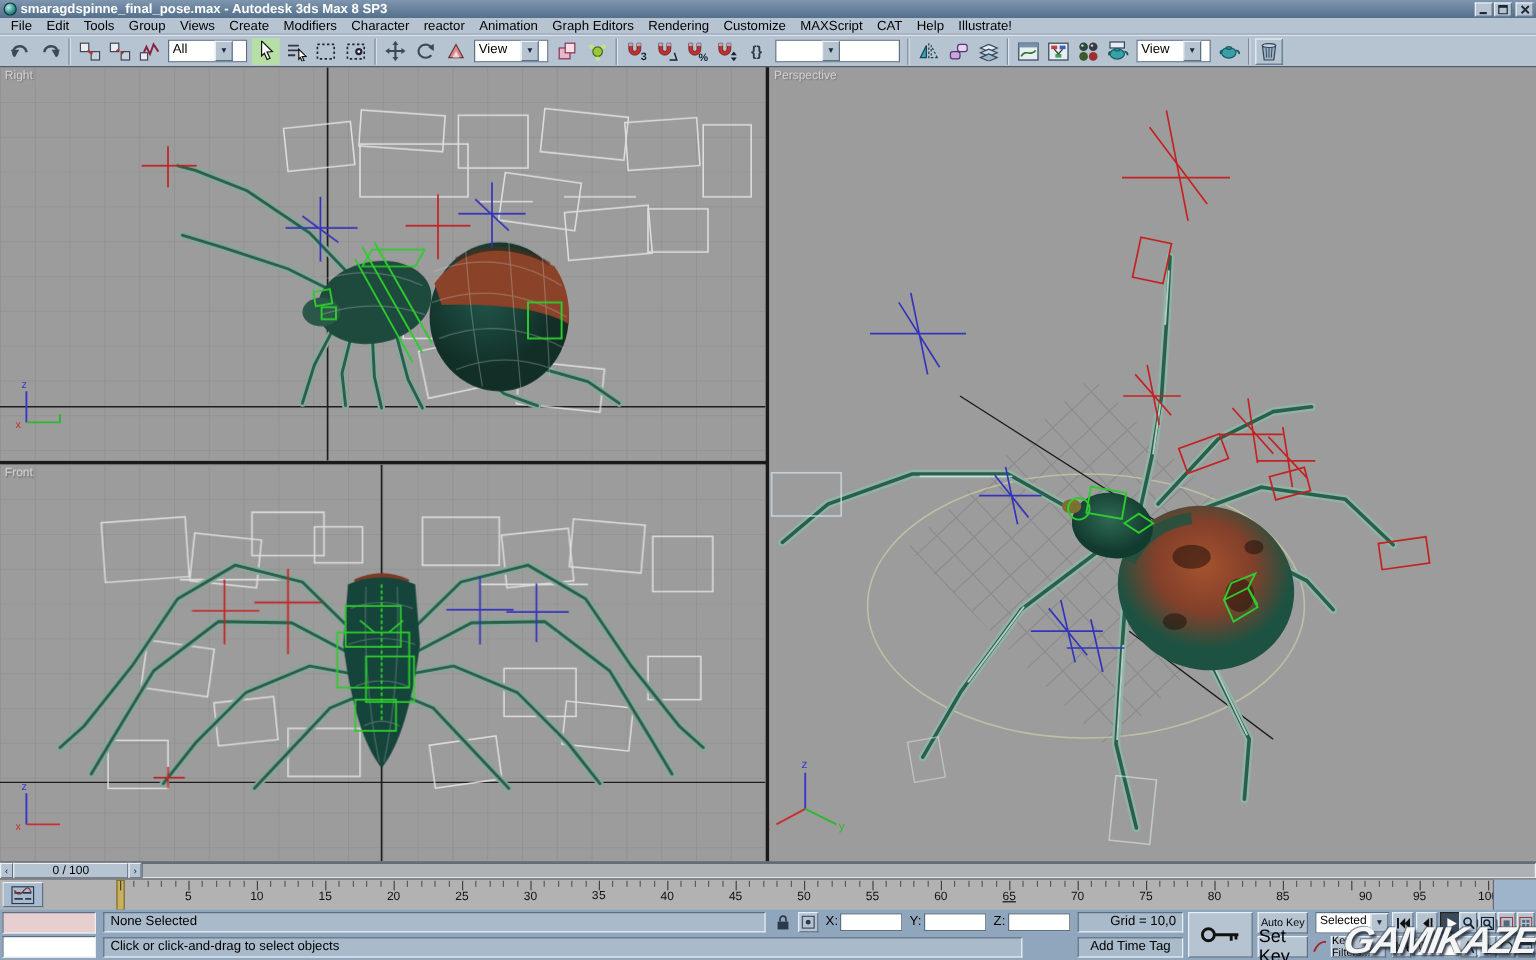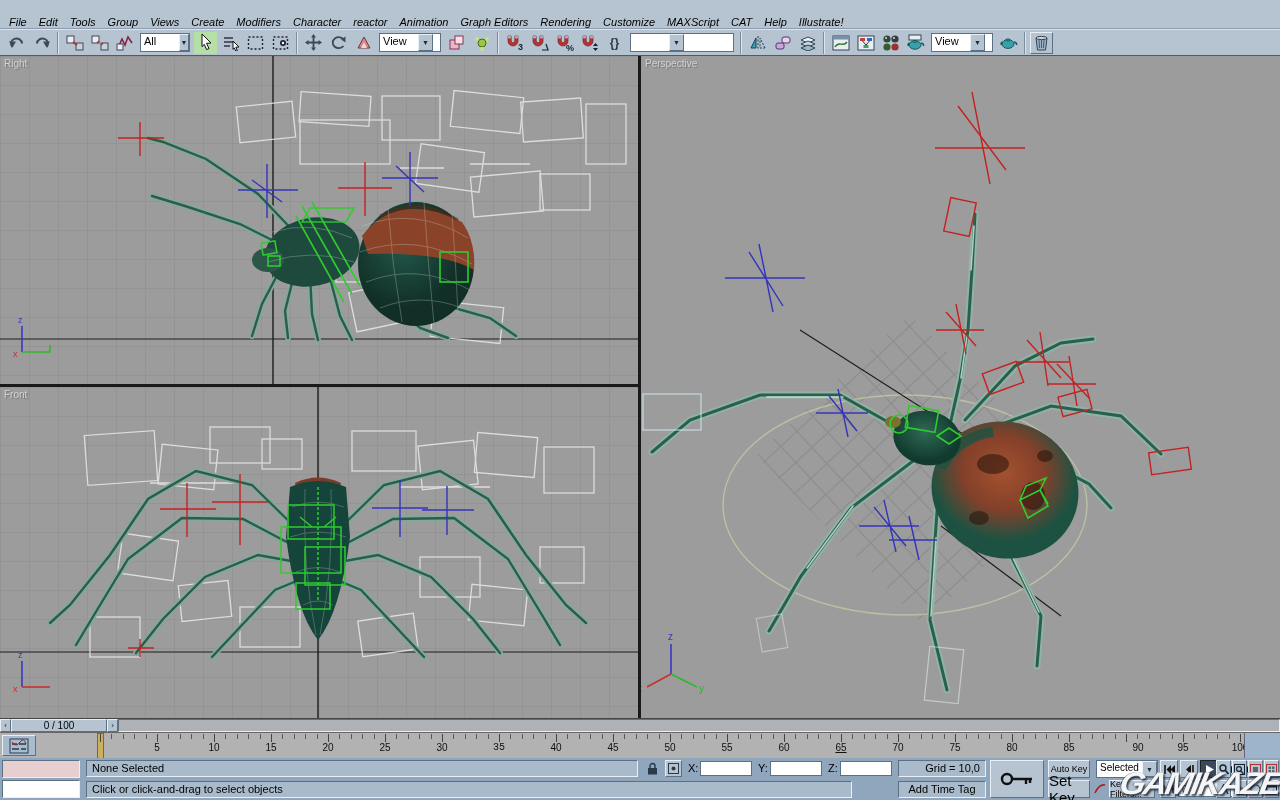--- a/index.html
+++ b/index.html
@@ -14,21 +14,21 @@
   #titlebar{position:absolute;left:0;top:0;width:1280px;height:15px;
     background:linear-gradient(#7e96ae,#54708c);display:flex;align-items:center;padding:0 2px;}
   #titlebar .appicon{width:11px;height:11px;border-radius:50%;
     background:radial-gradient(circle at 35% 35%,#bfe8e4,#2e8f8c 60%,#145a58);border:1px solid #0c3c3a;margin:0 3px 0 1px;flex:none;}
   #titlebar .title{color:#fff;font-size:11px;font-weight:bold;flex:1;white-space:nowrap;overflow:hidden;}
   .winbtn{width:15px;height:12px;margin-left:1px;display:flex;align-items:center;justify-content:center;flex:none;}
   .winbtn svg{display:block;}
   
   #menubar{position:absolute;left:0;top:15px;width:1280px;height:14px;background:#b6c4d2;
     border-bottom:1px solid #8c9cac;display:flex;align-items:center;padding-left:3px;}
-  .menu-item{font-size:11px;color:#000;padding:16px 6px;cursor:default;white-space:nowrap;font-style:italic;}
+  .menu-item{font-size:11px;color:#000;padding:16px 6px;cursor:default;white-space:nowrap;}
   
   #toolbar{position:absolute;left:0;top:29px;width:1280px;height:27px;background:#b6c4d2;
     border-top:1px solid #dbe4ee;border-bottom:1px solid #4c5c6c;display:flex;align-items:center;padding-left:4px;}
   .tb-btn{width:23px;height:22px;margin:0 1px;display:flex;align-items:center;justify-content:center;flex:none;}
   .tb-btn.active{background:#b5dfa5;}
   .tb-sep{width:2px;height:22px;margin:0 3px;border-left:1px solid #7c8c9c;border-right:1px solid #dce5ee;flex:none;}
   .combo{height:19px;display:flex;flex:none;margin:0 3px;border:1px solid #5c7085;background:#fff;}
   .combo .val{font-size:11px;padding:1px 3px 0 3px;color:#000;min-width:38px;}
   .combo .drop{width:15px;display:flex;align-items:center;justify-content:center;font-size:7px;color:#1a2a3a;}
   
@@ -60,20 +60,40 @@
   #frame-field{width:62px;height:16px;border:1px solid #5c7085;background:#fff;font-size:10px;padding:0 3px;font-family:"Liberation Sans",sans-serif;}
   #watermark{position:absolute;right:0px;bottom:-3px;z-index:60;font-size:33px;font-style:italic;font-weight:900;
      letter-spacing:-2px;color:#f5f5f5;transform:skewX(-10deg) scaleY(.95);
      text-shadow:2px 2px 2px rgba(30,40,55,.85),-1px -1px 0 rgba(60,75,90,.6);}
 </style>
 </head>
 <body>
 
 <div id="win">
 
+  <div id="titlebar">
+    <div class="appicon"></div>
+    <div class="title">smaragdspinne_final_pose.max - Autodesk 3ds Max 8 SP3</div>
+    <div class="winbtn raised">
+      <svg width="9" height="8">
+          <rect x="1" y="6" width="6" height="2" fill="#1a2a3a"></rect>
+        </svg>
+      </div>
+    <div class="winbtn raised">
+      <svg width="9" height="8">
+          <rect x="1" y="0.5" width="7" height="7" fill="none" stroke="#1a2a3a"></rect>
+          <rect x="1" y="0.5" width="7" height="2" fill="#1a2a3a"></rect>
+        </svg>
+      </div>
+    <div class="winbtn raised" style="margin-left:3px">
+      <svg width="8" height="8">
+          <path d="M1 1 L7 7 M7 1 L1 7" stroke="#1a2a3a" stroke-width="1.6"></path>
+        </svg>
+      </div>
+  </div>
 
   <div id="menubar">
       <span class="menu-item">File</span>
       <span class="menu-item">Edit</span>
       <span class="menu-item">Tools</span>
       <span class="menu-item">Group</span>
       <span class="menu-item">Views</span>
       <span class="menu-item">Create</span>
       <span class="menu-item">Modifiers</span>
       <span class="menu-item">Character</span>
@@ -115,21 +135,21 @@
           <rect x="10" y="8" width="7" height="7" fill="#c8d2da" stroke="#445"></rect>
           <path d="M6 8 L8 6 M10 10 L12 8" stroke="#a33" stroke-width="1.6"></path>
         </svg>
       </div>
     <div class="tb-btn">
         <svg width="18" height="16">
           <path d="M2 13 L6 4 L9 10 L12 2 L16 8" fill="none" stroke="#824" stroke-width="1.6"></path>
           <rect x="1" y="9" width="6" height="6" fill="#e8eef2" stroke="#445"></rect>
         </svg>
       </div>
-    <div class="combo" style="width:50px">
+    <div class="combo" style="width:66px">
       <span class="val">All</span>
       <span class="drop raised">▼</span>
     </div>
     <div class="tb-btn active">
         <svg width="14" height="17">
           <polygon points="3,0 12,9 7.5,9.3 10,14.5 7.6,15.6 5.3,10.4 3,12.6" fill="#fff" stroke="#111" stroke-width="1"></polygon>
         </svg>
       </div>
     <div class="tb-btn">
         <svg width="18" height="16">

